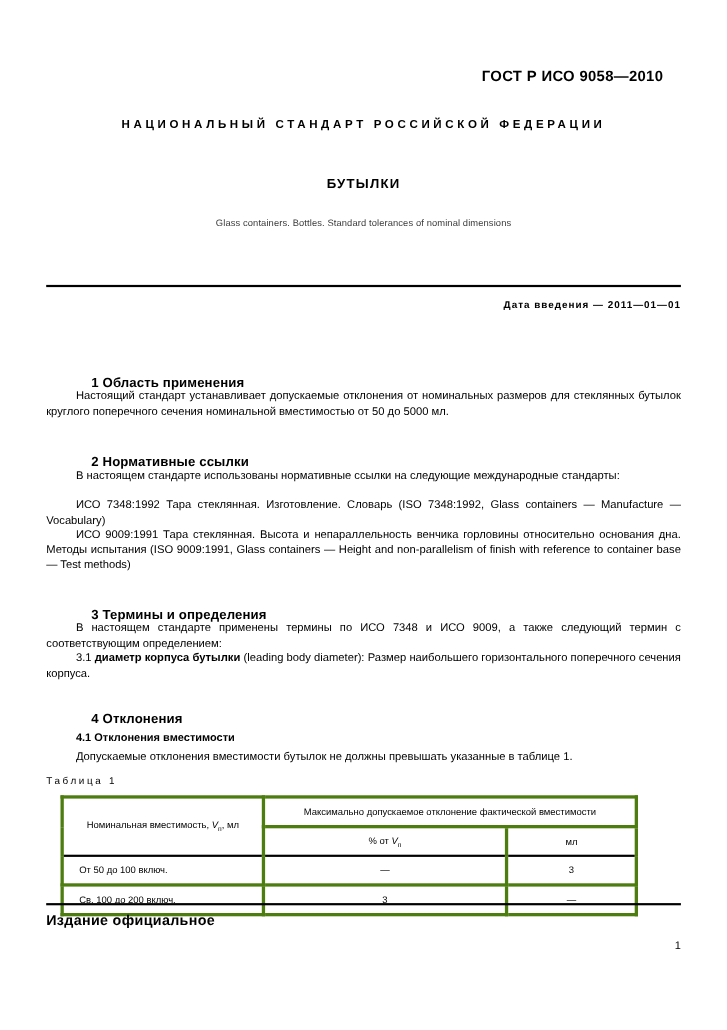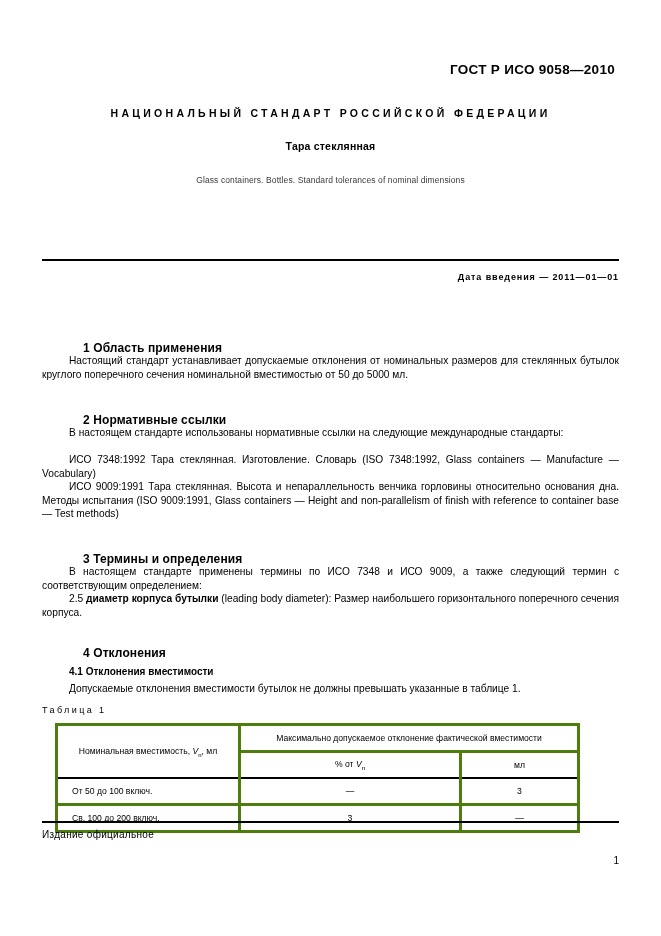--- a/index.html
+++ b/index.html
@@ -23,21 +23,21 @@
     left: 42px;
     top: 0;
     width: 577px;
     height: 936px;
   }
 
   
   .doc-code {
     position: absolute;
     top: 62px;
-    right: 4px;
+    right: 16px;
     font-size: 13.5px;
     font-weight: bold;
     letter-spacing: 0.3px;
   }
   .nat-standard {
     position: absolute;
     top: 107px;
     left: 0;
     width: 577px;
     text-align: center;
@@ -159,60 +159,60 @@
   .thick-bottom { border-bottom: 2px solid #000000 !important; }
   .thick-top { border-top: 2px solid #000000 !important; }
   sub { font-size: 0.72em; }
   i { font-style: italic; }
 
   
   .footer-note {
     position: absolute;
     left: 0;
     top: 829px;
-    font-size: 10px;
-    font-weight: normal;
+    font-size: 13px;
+    font-weight: bold;
     letter-spacing: 0.3px;
   }
   .page-num {
     position: absolute;
     right: 0;
     top: 855px;
     font-size: 10px;
   }
 </style>
 </head>
 <body>
 
 <div class="page">
   <div class="content">
 
     <div class="doc-code">ГОСТ Р ИСО 9058—2010</div>
     <div class="nat-standard">НАЦИОНАЛЬНЫЙ СТАНДАРТ РОССИЙСКОЙ ФЕДЕРАЦИИ</div>
 
     <div class="title-block">
-      <div class="title-line1">Тара стеклянная</div>
+      <div class="title-line2">БУТЫЛКИ</div>
       <div class="title-en">Glass containers. Bottles. Standard tolerances of nominal dimensions</div>
     </div>
 
     <div class="rule rule-date"></div>
     <div class="date-line">Дата введения — 2011—01—01</div>
 
     <h2 class="sec" style="top:327px;">1  Область применения</h2>
     <p class="para indent" style="top:354px;">Настоящий стандарт устанавливает допускаемые отклонения от номинальных размеров для стеклянных бутылок круглого поперечного сечения номинальной вместимостью от 50 до 5000 мл.</p>
 
     <h2 class="sec" style="top:399px;">2  Нормативные ссылки</h2>
     <p class="para indent" style="top:426px;">В настоящем стандарте использованы нормативные ссылки на следующие международные стандарты:</p>
     <p class="para indent" style="top:453px;">ИСО 7348:1992  Тара стеклянная. Изготовление. Словарь (ISO 7348:1992, Glass containers — Manufacture — Vocabulary)</p>
     <p class="para indent" style="top:480px;">ИСО 9009:1991  Тара стеклянная. Высота и непараллельность венчика горловины относительно основания дна. Методы испытания (ISO 9009:1991, Glass containers — Height and non-parallelism of finish with reference to container base — Test methods)</p>
 
     <h2 class="sec" style="top:538px;">3  Термины и определения</h2>
     <p class="para indent" style="top:565px;">В настоящем стандарте применены термины по ИСО 7348 и ИСО 9009, а также следующий термин с соответствующим определением:</p>
     <p class="para indent" style="top:592px;">
-      <span>2.5</span>
+      <span>3.1</span>
       <span class="b">диаметр корпуса бутылки</span>
       <span>(leading body diameter):  Размер наибольшего горизонтального поперечного сечения корпуса.</span>
     </p>
 
     <h2 class="sec" style="top:632px;">4  Отклонения</h2>
     <h3 class="subsec" style="top:666px;">4.1  Отклонения вместимости</h3>
     <p class="para indent" style="top:682px;">Допускаемые отклонения вместимости бутылок не должны превышать указанные в таблице 1.</p>
 
     <div class="table-caption">Таблица 1</div>
 

